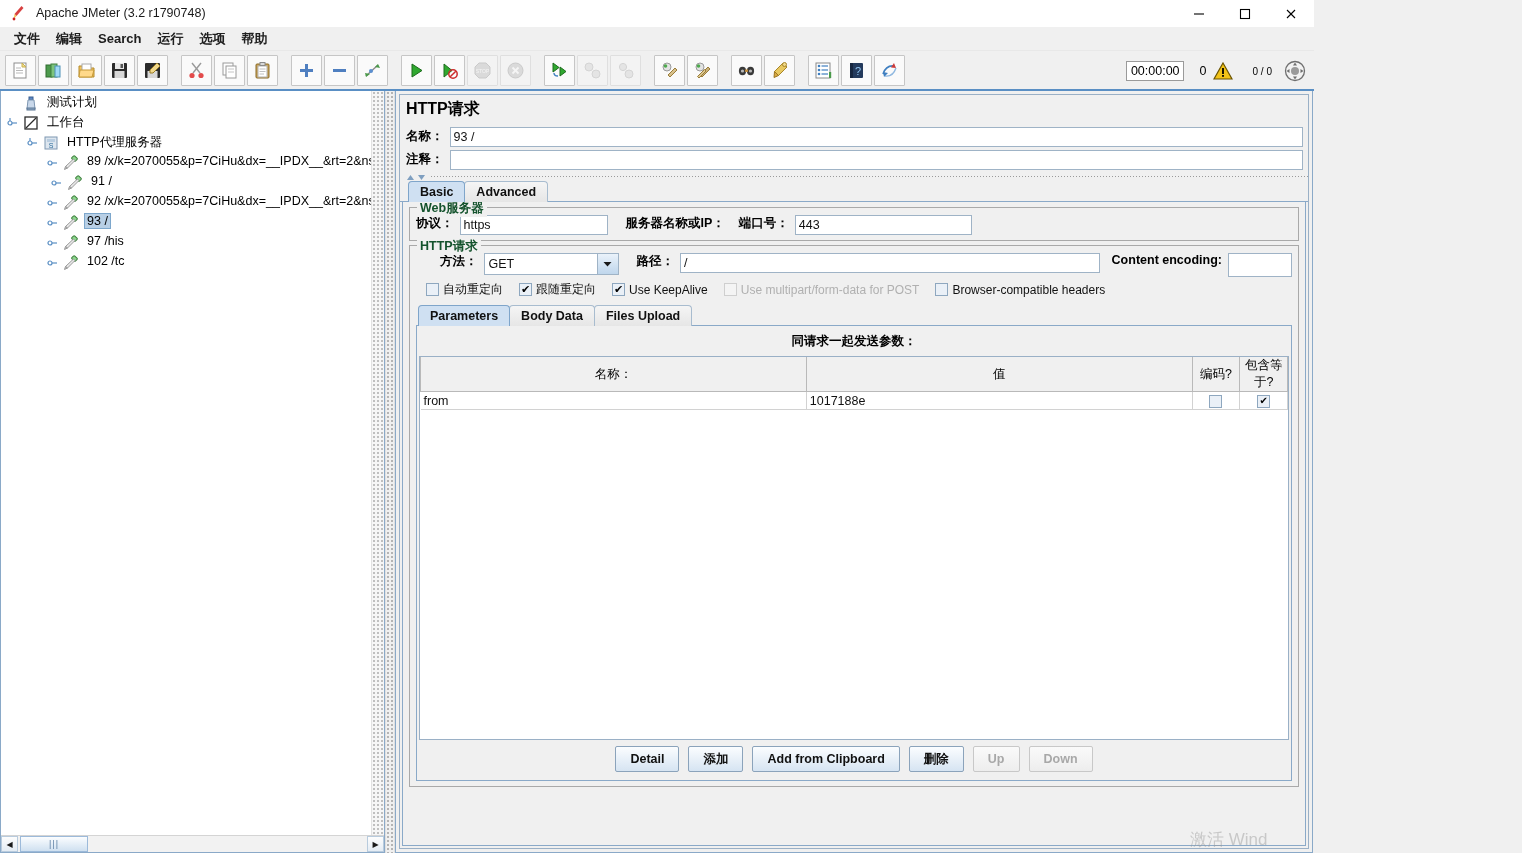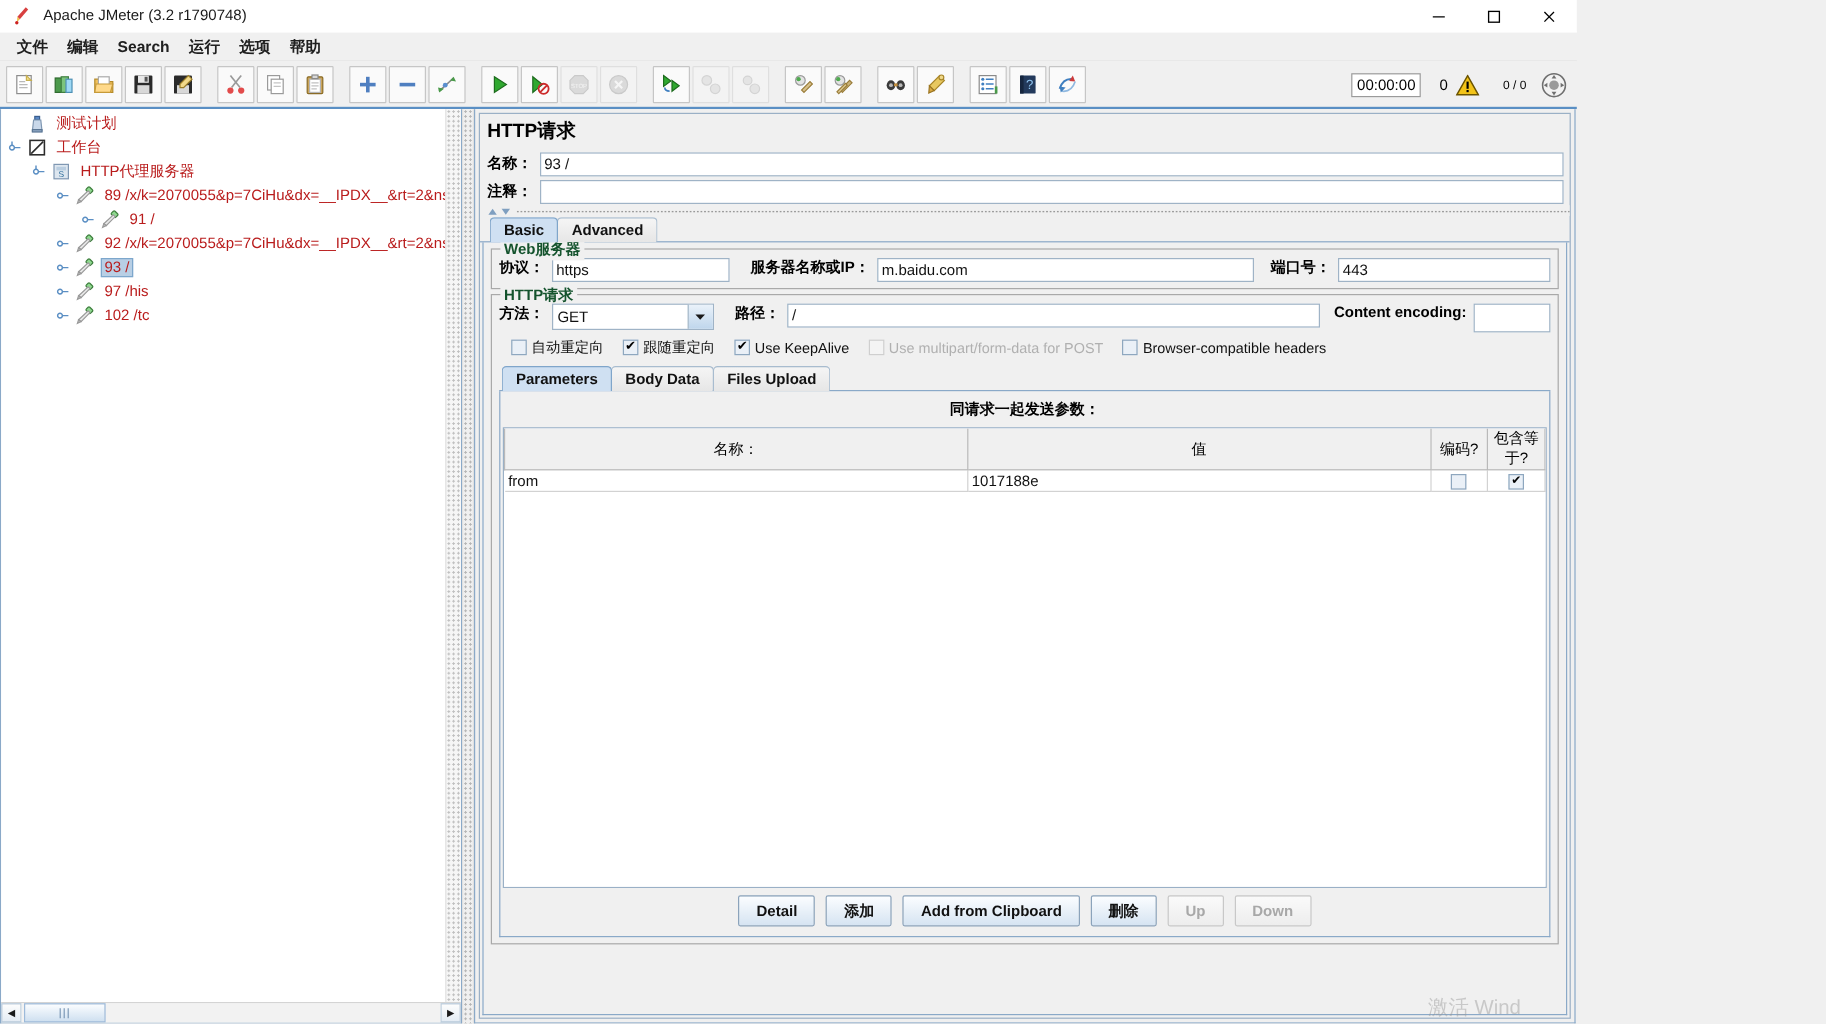--- a/index.html
+++ b/index.html
@@ -158,23 +158,23 @@
     width: 13px;
     flex: 0 0 13px;
     background: #f6f6f6;
     border-left: 1px solid #e2e2e2;
     background-image: radial-gradient(#bfbfbf 1px, transparent 1px);
     background-size: 4px 4px;
   }
   .tnode {
     height: 20px;
     display: flex;
-    align-items: center;
+    align-items: flex-start;
     font-size: 12.5px;
-    color: #b91c1c;
+    color: #000000;
     white-space: nowrap;
     position: relative;
   }
   .tnode .handle {
     width: 16px; height: 20px;
     display: flex; align-items: center; justify-content: center;
     flex: 0 0 16px;
   }
   .tnode .ticon {
     width: 20px; height: 20px;
@@ -878,21 +878,21 @@
               </span>
               <span class="ticon">
                 <svg width="16" height="16" viewBox="0 0 16 16">
                   <rect x="9" y="1.5" width="5" height="4" rx="1" transform="rotate(45 11.5 3.5)" fill="#8ed98e" stroke="#3f7f3f"></rect>
                   <path d="M10.5 4 L12 5.5 L4.5 13 L2.5 11.5 Z" fill="#e8e8e8" stroke="#9a9a9a"></path>
                   <path d="M2.5 11.5 L4.5 13 L1.5 14.5 Z" fill="#c8c8c8" stroke="#9a9a9a"></path>
                 </svg>
               </span>
               <span class="tlabel">89 /x/k=2070055&amp;p=7CiHu&amp;dx=__IPDX__&amp;rt=2&amp;ns=__</span>
             </div>
-            <div class="tnode" style="padding-left: 24px; margin-left: 41px;">
+            <div class="tnode" style="padding-left: 48px;">
               <span class="handle">
                 <svg width="12" height="12" viewBox="0 0 12 12">
                   <circle cx="3" cy="6" r="2" fill="none" stroke="#5b8fc4" stroke-width="1.2"></circle>
                   <line x1="5" y1="6" x2="10" y2="6" stroke="#5b8fc4" stroke-width="1.2"></line>
                 </svg>
               </span>
               <span class="ticon">
                 <svg width="16" height="16" viewBox="0 0 16 16">
                   <rect x="9" y="1.5" width="5" height="4" rx="1" transform="rotate(45 11.5 3.5)" fill="#8ed98e" stroke="#3f7f3f"></rect>
                   <path d="M10.5 4 L12 5.5 L4.5 13 L2.5 11.5 Z" fill="#e8e8e8" stroke="#9a9a9a"></path>
@@ -1015,30 +1015,29 @@
         </div>
 
         <div class="tab-content">
 
           <div class="jgroup">
             <div class="jlegend">Web服务器</div>
             <div class="grow">
               <span class="lbl">协议：</span>
               <input class="jtext" style="flex: 0 0 148px; margin-left: 6px;" value="https">
               <span class="lbl" style="margin-left:18px">服务器名称或IP：</span>
-              <input class="jtext" style="margin-left: 6px;" value="m.baidu.com">
               <span class="lbl" style="margin-left:14px">端口号：</span>
               <input class="jtext" style="flex: 0 0 177px; margin-left: 6px;" value="443">
             </div>
           </div>
 
           <div class="jgroup">
             <div class="jlegend">HTTP请求</div>
             <div class="grow">
-              <span class="lbl" style="margin-left:0">方法：</span>
+              <span class="lbl" style="margin-left:24px">方法：</span>
               <div class="jcombo" style="margin-left:6px">
                 <span class="cval">GET</span>
                 <span class="carrow">
                   <svg width="9" height="6" viewBox="0 0 9 6">
                       <polygon points="0.5,1 8.5,1 4.5,5.5" fill="#1a1a1a"></polygon>
                     </svg>
                 </span>
               </div>
               <span class="lbl" style="margin-left:18px">路径：</span>
               <input class="jtext" style="margin-left: 6px;" value="/">

